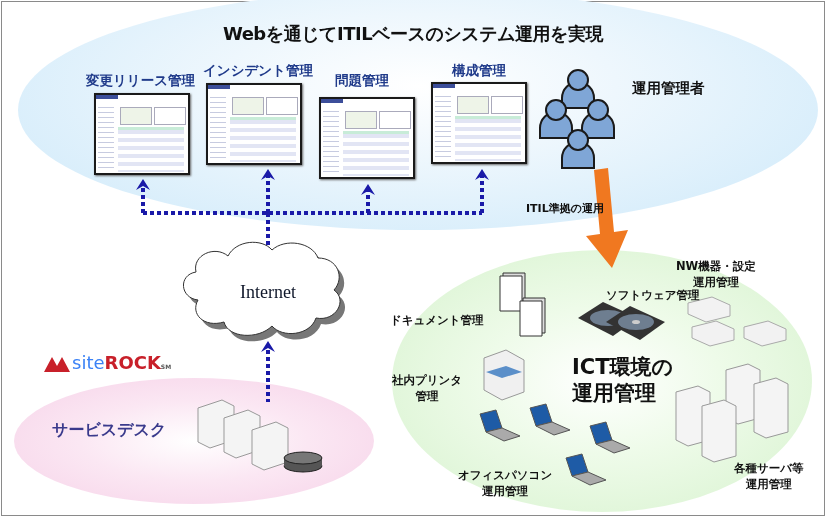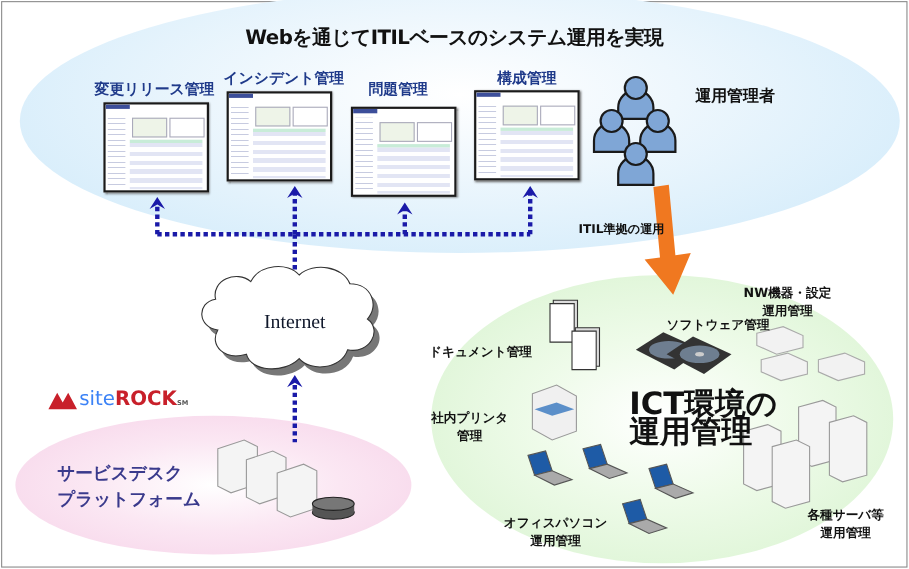--- a/index.html
+++ b/index.html
@@ -17,21 +17,21 @@
   .shot { position:absolute; width:92px; height:78px; background:#fff; border:2px solid #1a1a1a; box-shadow:1px 1px 2px #666; overflow:hidden; }
   .shot .bar { position:absolute; left:0; top:0; width:22px; height:4px; background:#3c4e9a; }
   .shot .side { position:absolute; left:2px; top:8px; width:16px; height:66px;
     background: repeating-linear-gradient(#fff 0 4px, #c7cbe0 4px 5px); }
   .shot .box1 { position:absolute; left:24px; top:12px; width:30px; height:16px; border:1px solid #aab; background:#eef4e8; }
   .shot .box2 { position:absolute; left:58px; top:12px; width:30px; height:16px; border:1px solid #aab; background:#fff; }
   .shot .tbl { position:absolute; left:22px; top:32px; width:66px; height:42px;
     background: repeating-linear-gradient(#e2e5f4 0 4px, #fff 4px 8px); border-top:3px solid #c8ecd8; }
   .people-text { font-size:14.5px; font-weight:bold; color:#111; line-height:22px; white-space:nowrap; }
   .lbl { font-size:11.5px; font-weight:bold; color:#111; white-space:nowrap; text-align:center; line-height:16px; }
-  .big { font-size:28px; font-weight:bold; color:#111; line-height:26px; white-space:nowrap; }
+  .big { font-size:21px; font-weight:bold; color:#111; line-height:26px; white-space:nowrap; }
   .itil { font-size:11px; font-weight:bold; color:#111; white-space:nowrap; }
   .internet { font-family:"Liberation Serif", serif; font-size:18px; color:#0f172a; }
   .sd-text { font-size:16px; font-weight:bold; color:#3a3a8c; line-height:24px; white-space:nowrap; }
   .logo { font-size:18px; font-weight:bold; white-space:nowrap; }
 </style>
 </head>
 <body>
 
 <div class="frame"></div>
 
@@ -178,21 +178,20 @@
 <div class="abs itil" style="left:526px;top:201px;">ITIL準拠の運用</div>
 
 <div class="abs internet" style="left:240px;top:282px;">Internet</div>
 
 <div class="abs logo" style="left:72px;top:352px;">
   <span style="color:#3b82f6;font-weight:normal;">site</span><span style="color:#c8202a;">ROCK</span><span style="font-size:6px;color:#555;">SM</span>
 </div>
 
 <div class="abs sd-text" style="left:52px;top:418px;">
   <div>サービスデスク</div>
-  <div>プラットフォーム</div>
 </div>
 
 <div class="abs lbl" style="left:390px;top:312px;">ドキュメント管理</div>
 <div class="abs lbl" style="left:574px;top:287px;margin-left:32px;">ソフトウェア管理</div>
 <div class="abs lbl" style="left:676px;top:258px;">
   <div>NW機器・設定</div>
   <div>運用管理</div>
 </div>
 <div class="abs lbl" style="left:392px;top:372px;">
   <div>社内プリンタ</div>

